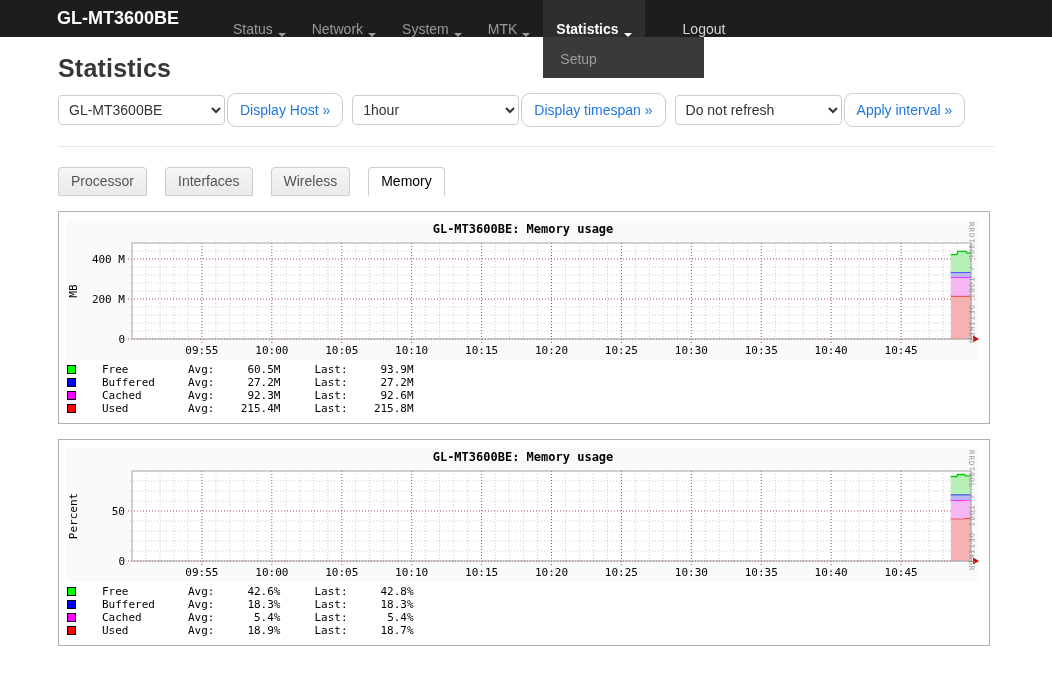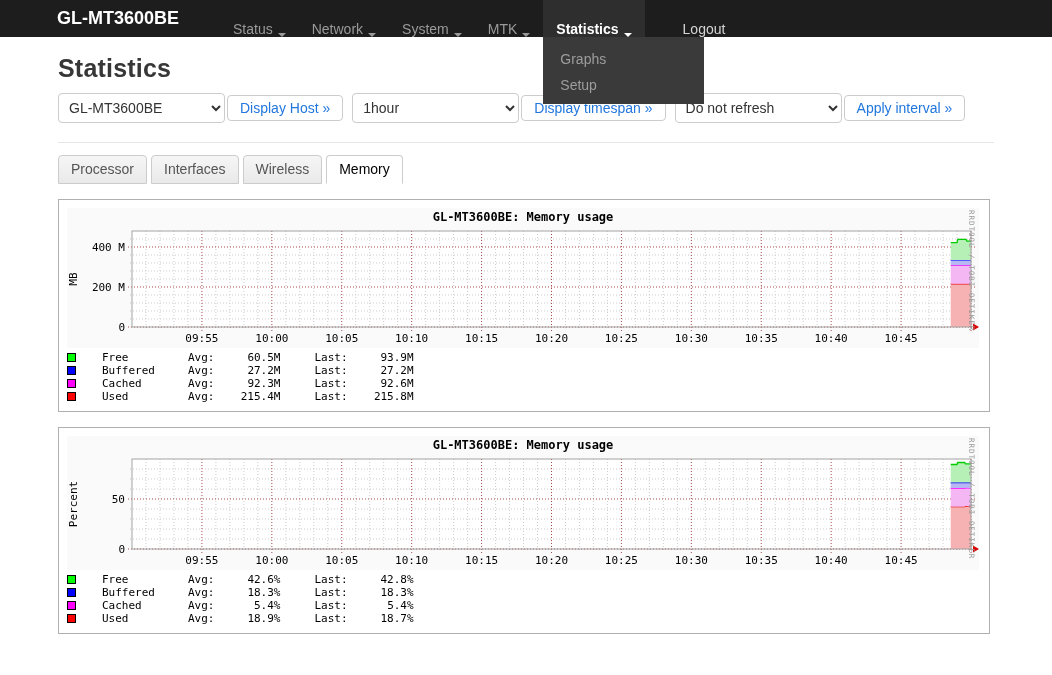--- a/index.html
+++ b/index.html
@@ -16,25 +16,25 @@
   .dropdown { position:absolute; top:100%; left:0; width:161px; background:#3a3a3a; padding:9px 0 6px; z-index:1000; }
   .dropdown-item { display:block; padding:6px 17px; font-size:14px; color:#9d9d9d; line-height:14px; cursor:pointer; }
 
   
   .content { padding:0 58px; }
   h1 { font-size:25px; color:#373737; margin:17px 0 10px; letter-spacing:0.2px; }
 
   .controls { display:flex; align-items:center; margin-top:2px; }
   .ctl-group { display:flex; align-items:center; margin-right:9px; }
   select.ctl { height:30px; width:167px; border:1px solid #ccc; border-radius:4px; background:#fff; color:#333; font-size:14px; padding:0 6px; font-family:"Liberation Sans",sans-serif; }
-  .ctl-btn { height:26px; margin-left:2px; padding:0 12px; background:#fff; border:1px solid #ccc; border-radius:4px; color:#2277dd; font-size:14px; cursor:pointer; font-family:"Liberation Sans",sans-serif; white-space:nowrap; }
+  .ctl-btn { height:34px; margin-left:2px; padding:0 12px; background:#fff; border:1px solid #ccc; border-radius:9px; color:#2277dd; font-size:14px; cursor:pointer; font-family:"Liberation Sans",sans-serif; white-space:nowrap; }
 
   hr.divider { border:none; border-top:1px solid #e7e7e7; margin:19px 0 0 0; }
 
-  .tabs { display:flex; gap:4px; margin-top:12px;text-align:right; }
+  .tabs { display:flex; gap:18px; margin-top:20px;text-align:right; }
   .tab { padding:5px 12px 6px; font-size:14px; color:#555; background:linear-gradient(#f6f6f6,#e9e9e9); border:1px solid #ccc; border-radius:4px 4px 0 0; cursor:pointer; }
   .tab.active { background:#fff; color:#000000; border-bottom-color:#fff; }
 
   .graph-panel { width:932px; border:1px solid #b0b0b0; background:#fff; padding:8px 8px 6px; margin-top:15px; }
   .graph-panel svg { display:block; }
 
   .legend { padding:3px 0 2px; }
   .lrow { display:flex; align-items:center; height:13px; font:11px "DejaVu Sans Mono", monospace; color:#000;gap:20px; }
   .sw { width:9px; height:9px; border:1px solid #000; display:inline-block; margin-right:6px; }
   .ln { display:inline-block; width:66px; }
@@ -65,21 +65,20 @@
       <span class="caret"></span>
     </li>
     <li class="nav-item">
       <span>MTK</span>
       <span class="caret"></span>
     </li>
     <li class="nav-item open">
       <span style="font-weight:bold;">Statistics</span>
       <span class="caret"></span>
       <div class="dropdown">
-        <span class="dropdown-item">Graphs</span>
         <span class="dropdown-item">Setup</span>
       </div>
     </li>
     <li class="nav-item logout">
       <span>Logout</span>
     </li>
   </ul>
 </nav>
 
 <div class="content">

